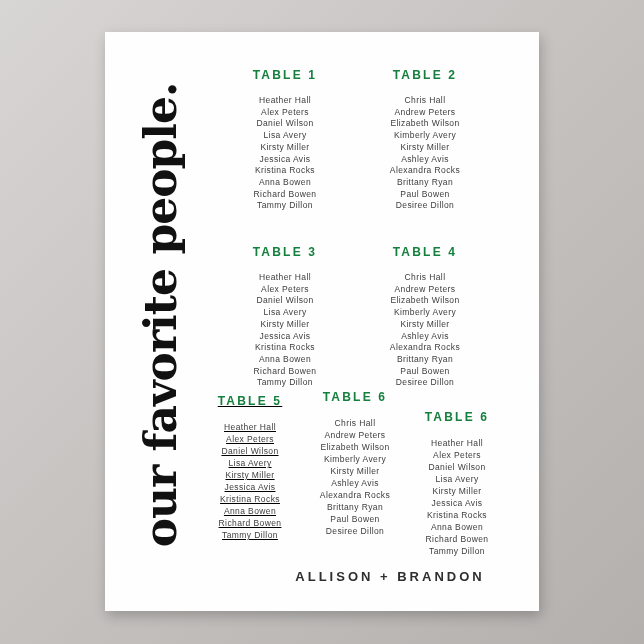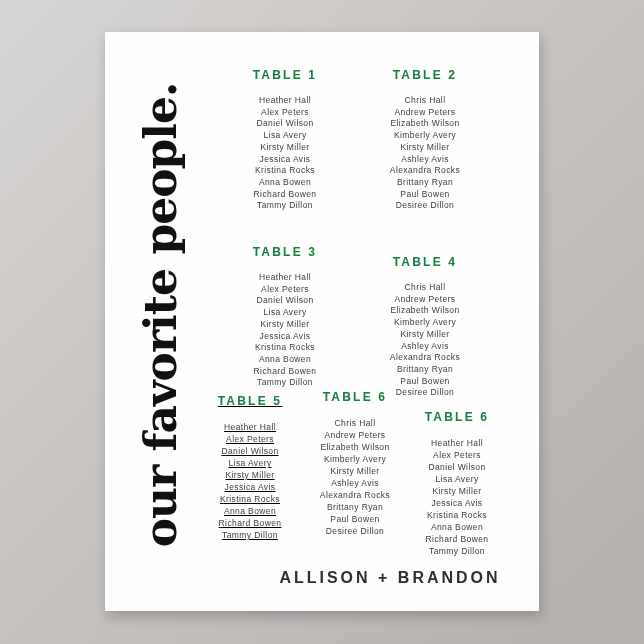--- a/index.html
+++ b/index.html
@@ -50,30 +50,30 @@
   .guest{
     font-size:8.5px;
     line-height:11.7px;
     color:#3c3c3c;
     letter-spacing:0.4px;
     white-space:nowrap;
   }
   .t1{left:180px;top:36px;}
   .t2{left:320px;top:36px;}
   .t3{left:180px;top:213px;}
-  .t4{left:320px;top:223px;}
+  .t4{left:320px;top:213px;}
   .t5{left:145px;top:362px;text-decoration:underline;}
   .t6{left:250px;top:358px;}
   .t7{left:352px;top:378px;}
   .t5 .guest,.t6 .guest,.t7 .guest{line-height:12px;}
   .footer{
     position:absolute;
     left:285px;top:537px;
     transform:translateX(-50%);
-    font-size:16px;
+    font-size:13px;
     font-weight:600;
     letter-spacing:3px;
     color:#2e2e2e;
     white-space:nowrap;
     text-align:right;
   }
 </style>
 </head>
 <body>
 

